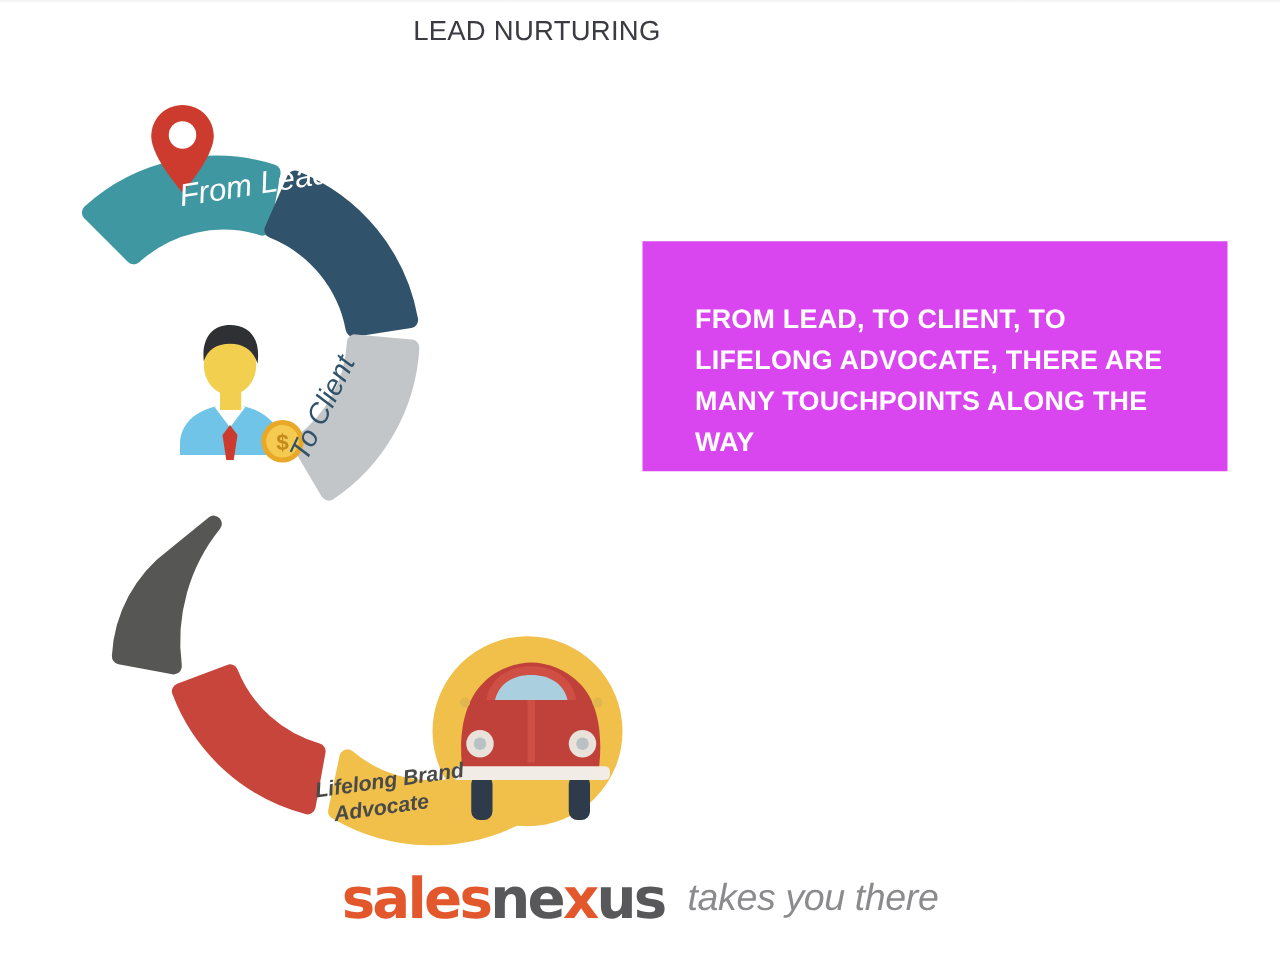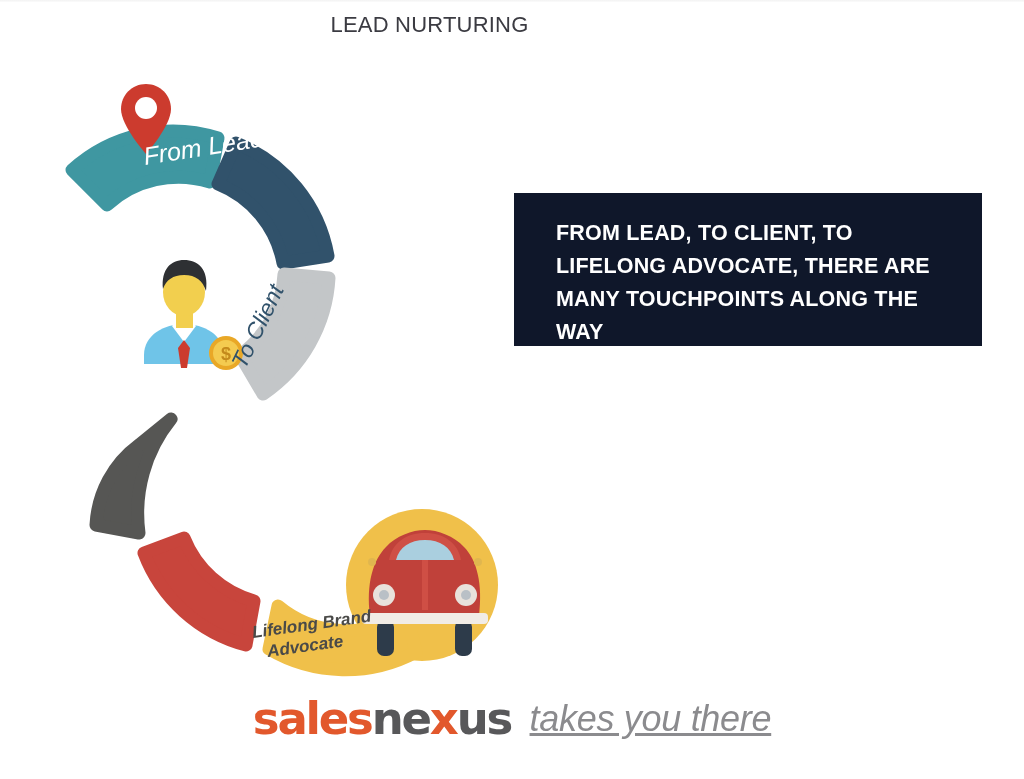--- a/index.html
+++ b/index.html
@@ -29,24 +29,24 @@
     font-size: 22px;
     color: #3b3b42;
     letter-spacing: 0.2px;
     font-weight: 400;
   }
 
   
   #callout {
     position: absolute;
     left: 514px; top: 193px;
-    width: 468px; height: 153px;
-    background: #0f172a;
+    width: 468px; height: 184px;
+    background: #d946ef;
     box-sizing: border-box;
-    padding: 24px 34px 0 42px;
+    padding: 46px 34px 0 42px;
   }
   #callout-text {
     font-size: 21.5px;
     font-weight: bold;
     color: #ffffff;
     line-height: 33px;
     letter-spacing: 0.2px;
   }
 
   
@@ -90,24 +90,23 @@
     font-weight: bold;
     color: #58585a;
     letter-spacing: -0.3px;
   }
   .logo-slogan {
     display: inline-block;
     vertical-align: middle;
     margin-left: 14px;
     font-family: "Liberation Sans", sans-serif;
     font-style: italic;
-    font-size: 36px;
+    font-size: 30px;
     color: #8b8b8e;
     letter-spacing: -0.3px;
-    text-decoration: underline;
   }
 </style>
 </head>
 <body>
 
 <div id="slide">
 
   <div id="top-rule"></div>
 
   <div id="slide-title">LEAD NURTURING</div>

